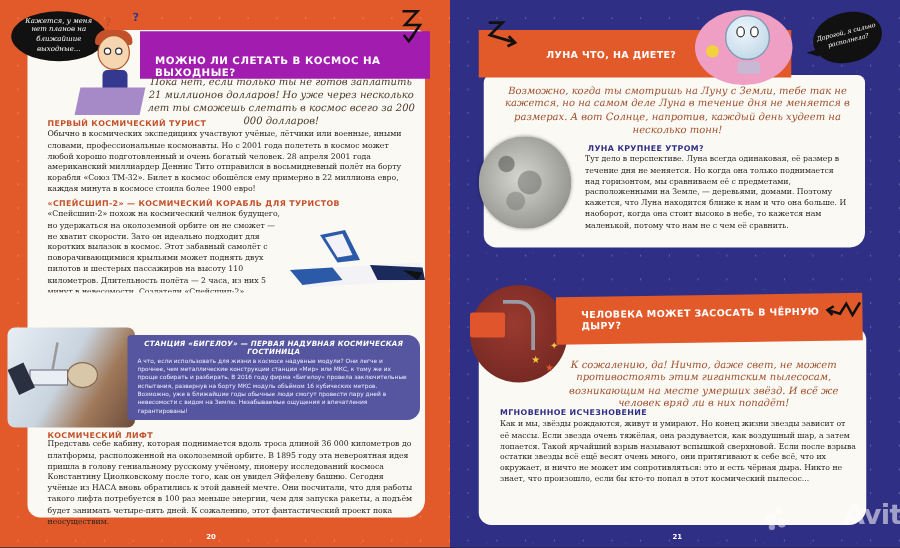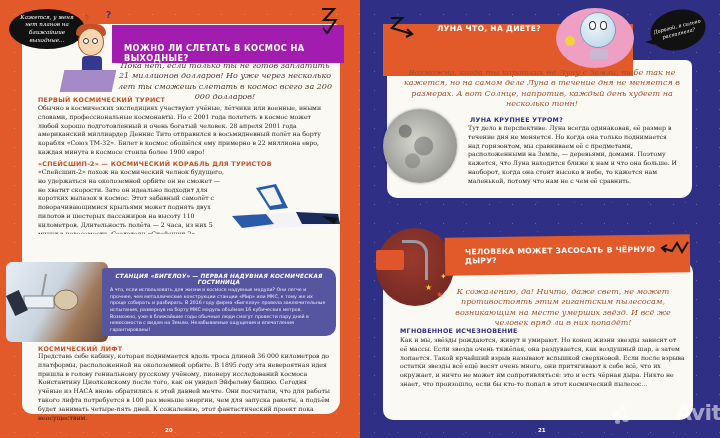--- a/index.html
+++ b/index.html
@@ -47,21 +47,21 @@
   .bigelow-img { position: absolute; left: 0; top: 0; width: 102px; height: 80px; border-radius: 6px;
     background: linear-gradient(120deg, #e7eef5 0%, #c9d4df 45%, #a0795a 70%, #6b4b3a 100%); overflow: hidden; }
   .bigelow-band { position: absolute; left: 96px; top: 6px; width: 234px; height: 68px; background: #5655a0; border-radius: 3px 10px 10px 3px; padding: 5px 8px 4px 8px; }
   .bigelow-title { color: #fff; font-family: "DejaVu Sans", sans-serif; font-weight: bold; font-style: italic; font-size: 5.7px; text-transform: uppercase; text-align: center; letter-spacing: 0.2px; }
   .bigelow-text { color: #ecebff; font-family: "DejaVu Sans", sans-serif; font-size: 4.7px; line-height: 1.42; margin-top: 2px; }
 
   .page-num { position: absolute; bottom: 5px; color: #fff; font-family: "DejaVu Sans", sans-serif; font-weight: bold; font-size: 5.5px; }
 
   
   .r-card1 { position: absolute; left: 387px; top: 60px; width: 305px; height: 138px; background: #fbf9f4; border-radius: 6px 6px 12px 10px; }
-  .r-title-band1 { position: absolute; left: 383px; top: 24px; width: 250px; height: 52px; background: #e35a2a; display: flex; padding-left: 54px; }
+  .r-title-band1 { position: absolute; left: 383px; top: 24px; width: 250px; height: 38px; background: #e35a2a; display: flex; align-items: center; padding-left: 54px; }
   .r-title { color: #fff; font-family: "DejaVu Sans", sans-serif; font-weight: bold; font-size: 7.6px; letter-spacing: 0.3px; text-transform: uppercase; }
   .moon-char-bg { position: absolute; left: 556px; top: 8px; width: 78px; height: 60px; border-radius: 50%; background: #ef9ec4; }
   .moon-char { position: absolute; left: 580px; top: 12px; width: 36px; height: 36px; border-radius: 50%; background: radial-gradient(circle at 40% 35%, #eef6fc, #b6d1e3); border: 1px solid #7a9ab4; }
   .moon-eye { position: absolute; top: 8px; width: 7px; height: 9px; border-radius: 50%; background: #fff; border: 1px solid #333; }
   .moon-stand { position: absolute; left: 590px; top: 49px; width: 18px; height: 10px; background: #c9b8d4; border-radius: 3px 3px 1px 1px; }
   .moon-sun { position: absolute; left: 565px; top: 36px; width: 10px; height: 10px; border-radius: 50%; background: #f2d23a; }
   .bubble-right { position: absolute; left: 650px; top: 10px; width: 56px; height: 40px; border-radius: 50%; background: #111; color: #fff; font-style: italic; font-size: 5px; text-align: center; line-height: 1.35; display: flex; align-items: center; justify-content: center; padding: 3px; transform: rotate(-14deg); }
   .bubble-right::before { content: ""; position: absolute; left: -7px; top: 22px; border-right: 10px solid #111; border-top: 3px solid transparent; border-bottom: 3px solid transparent; transform: rotate(14deg); }
 
   .moon-photo { position: absolute; left: 383px; top: 109px; width: 74px; height: 74px; border-radius: 50%;
@@ -171,21 +171,21 @@
 
 <div class="moon-char-bg"></div>
 <div class="moon-sun"></div>
 <div class="moon-char">
   <div class="moon-eye" style="left:8px;"></div>
   <div class="moon-eye" style="left:19px;"></div>
 </div>
 <div class="moon-stand"></div>
 <div class="bubble-right">Дорогой, я сильно располнела?</div>
 
-<div class="lead" style="left:400px;top:68px;width:284px;color:#a0502c;">Возможно, когда ты коротких на Луну с Земли, тебе так не кажется, но на самом деле Луна в течение дня не меняется в размерах. А вот Солнце, напротив, каждый день худеет на несколько тонн!</div>
+<div class="lead" style="left:400px;top:68px;width:284px;color:#a0502c;">Возможно, когда ты смотришь на Луну с Земли, тебе так не кажется, но на самом деле Луна в течение дня не меняется в размерах. А вот Солнце, напротив, каждый день худеет на несколько тонн!</div>
 
 <div class="moon-photo"></div>
 
 <div class="sec-h" style="left:470px;top:116px;color:#2f2f86;">Луна крупнее утром?</div>
 <div class="body-t" style="left:468px;top:124px;width:212px;">Тут дело в перспективе. Луна всегда одинаковая, её размер в течение дня не меняется. Но когда она только поднимается над горизонтом, мы сравниваем её с предметами, расположенными на Земле, — деревьями, домами. Поэтому кажется, что Луна находится ближе к нам и что она больше. И наоборот, когда она стоит высоко в небе, то кажется нам маленькой, потому что нам не с чем её сравнить.</div>
 
 <div class="r-card2"></div>
 <div class="vac-circle"></div>
 <div class="vac-body"></div>
 <div class="vac-hose"></div>

